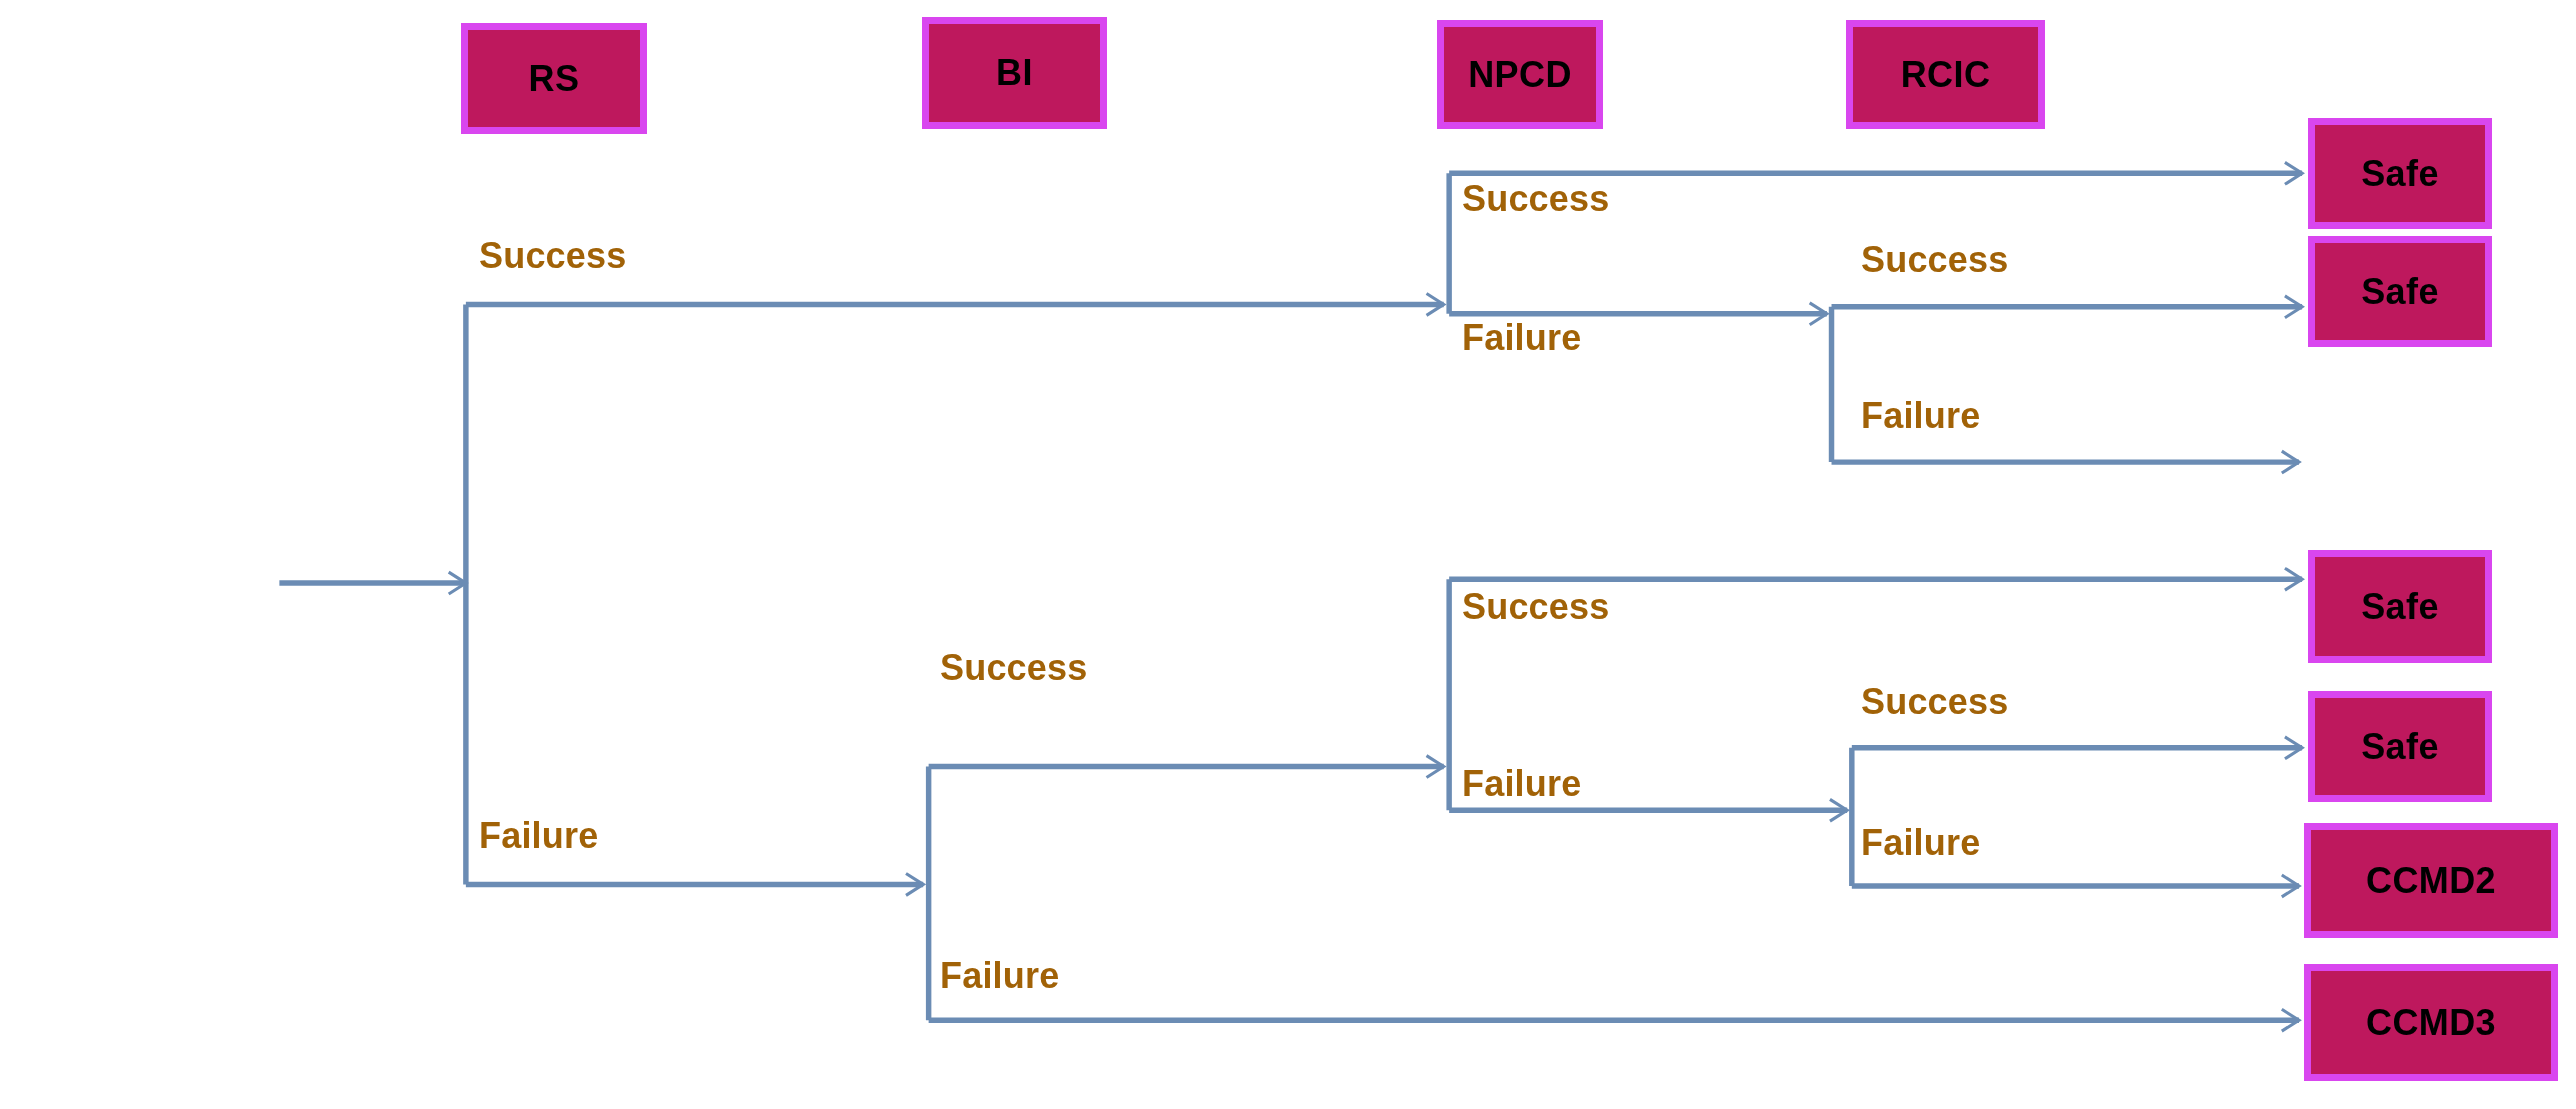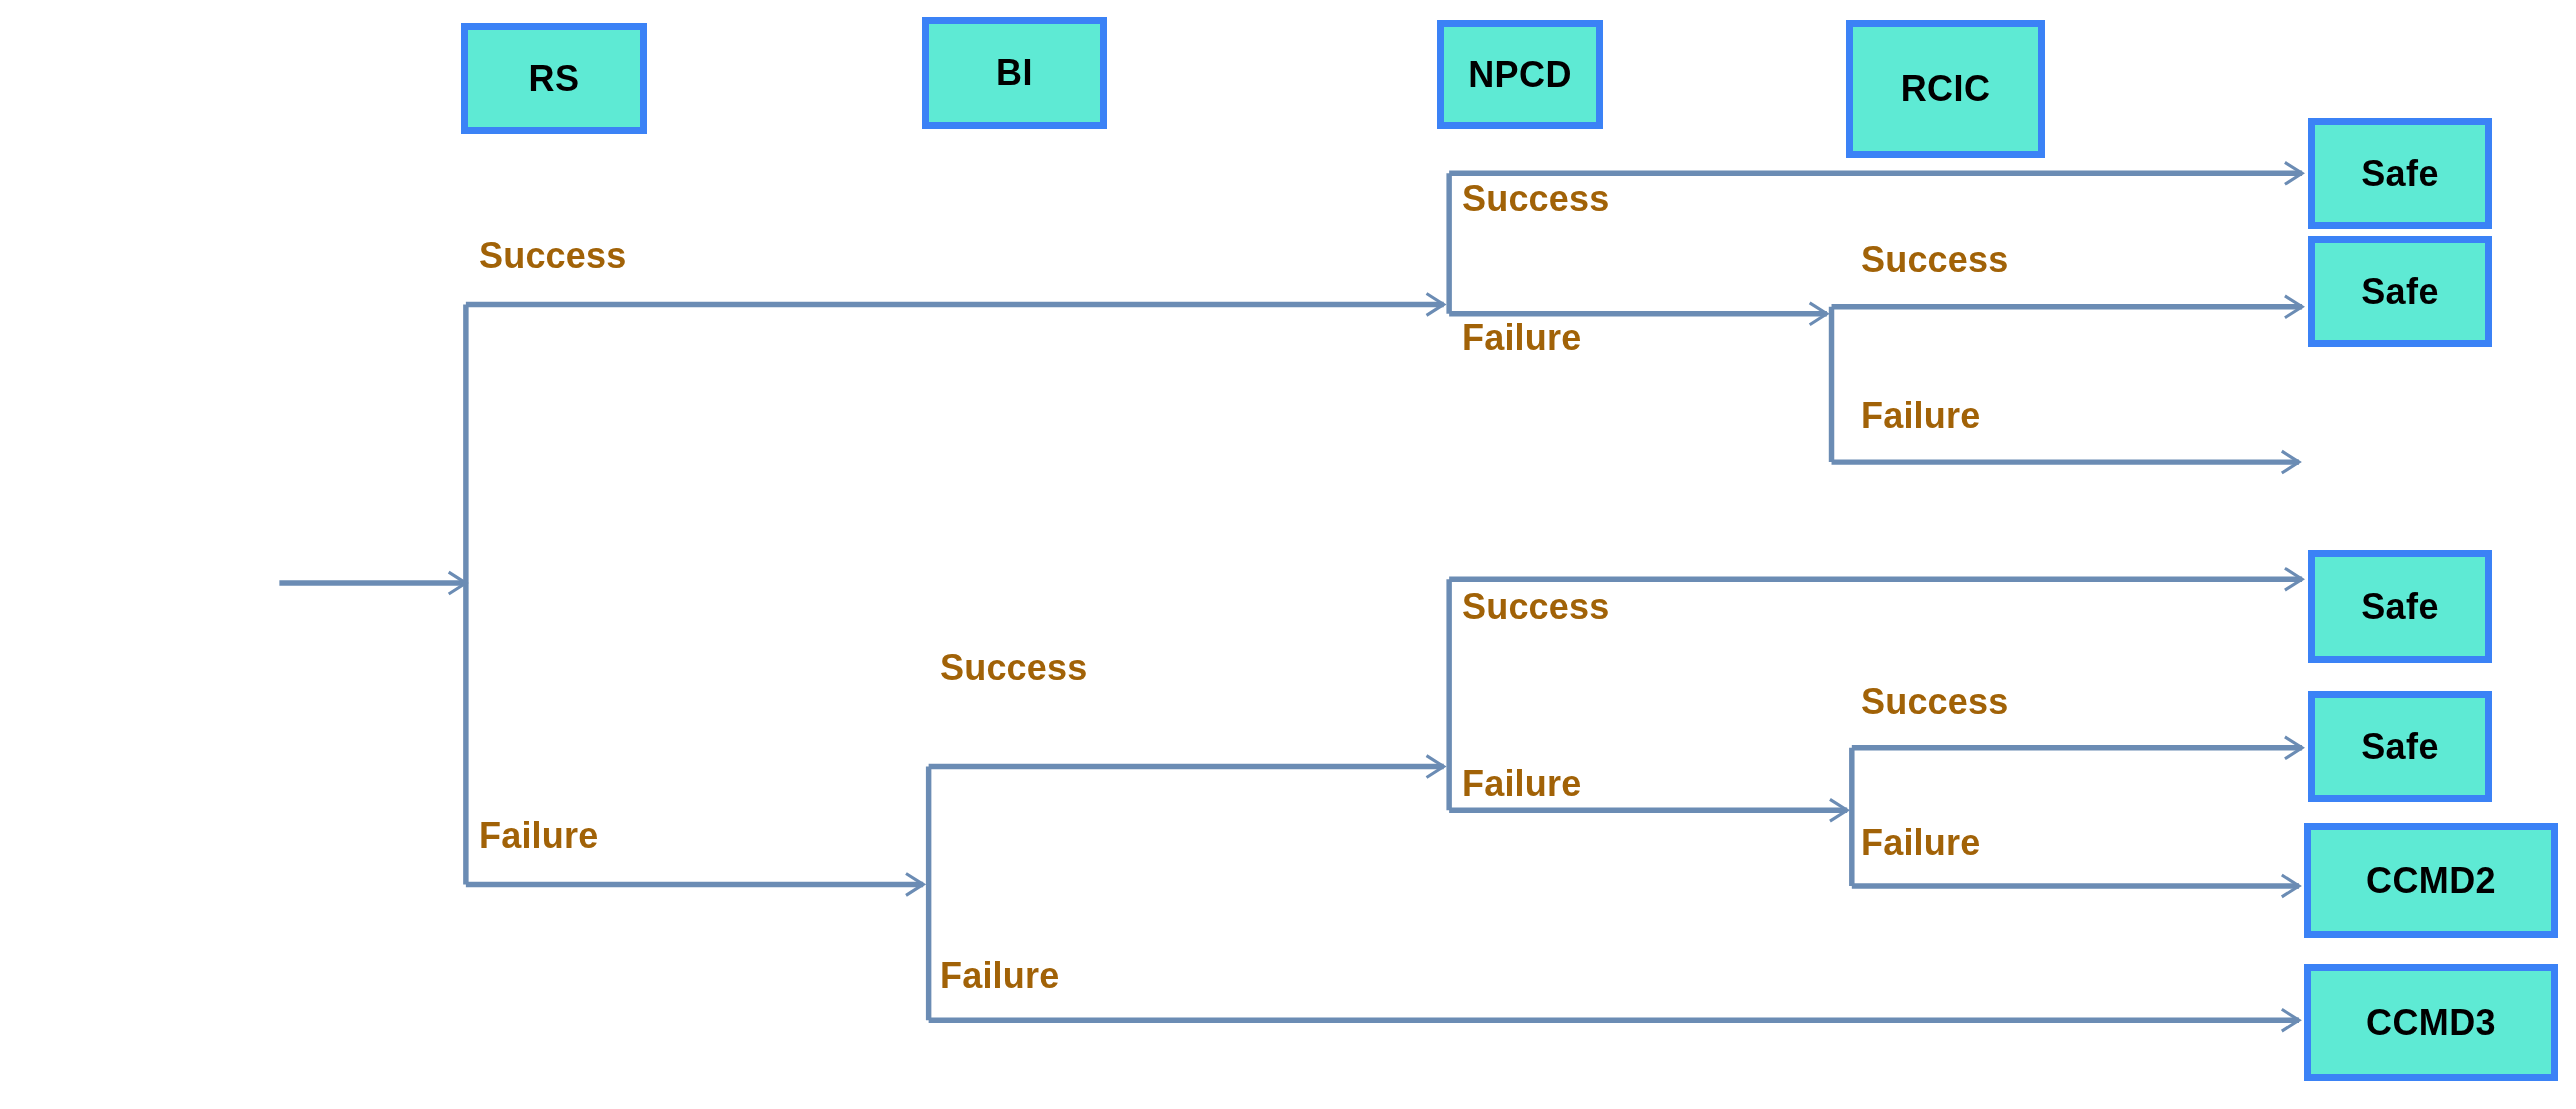--- a/index.html
+++ b/index.html
@@ -22,22 +22,22 @@
     position: absolute;
     left: 0;
     top: 0;
     width: 2576px;
     height: 1110px;
   }
   
   .node-box {
     position: absolute;
     box-sizing: border-box;
-    background: #5eead4;
-    border: 7px solid #3b82f6;
+    background: #be185d;
+    border: 7px solid #d946ef;
     display: flex;
     align-items: center;
     justify-content: center;
   }
   .node-box .node-label {
     font-family: "Liberation Sans", sans-serif;
     font-weight: bold;
     font-size: 36px;
     color: #000000;
     line-height: 1;
@@ -96,21 +96,21 @@
   </div>
 
   <div class="node-box" style="left:922px; top:17px; width:185px; height:112px;">
     <span class="node-label">BI</span>
   </div>
 
   <div class="node-box" style="left:1437px; top:20px; width:166px; height:109px;">
     <span class="node-label">NPCD</span>
   </div>
 
-  <div class="node-box" style="left:1846px; top:20px; width:199px; height:138px;">
+  <div class="node-box" style="left:1846px; top:20px; width:199px; height:109px;">
     <span class="node-label">RCIC</span>
   </div>
 
 
   <div class="node-box" style="left:2308px; top:118px; width:184px; height:111px;">
     <span class="node-label">Safe</span>
   </div>
 
   <div class="node-box" style="left:2308px; top:236px; width:184px; height:111px;">
     <span class="node-label">Safe</span>

